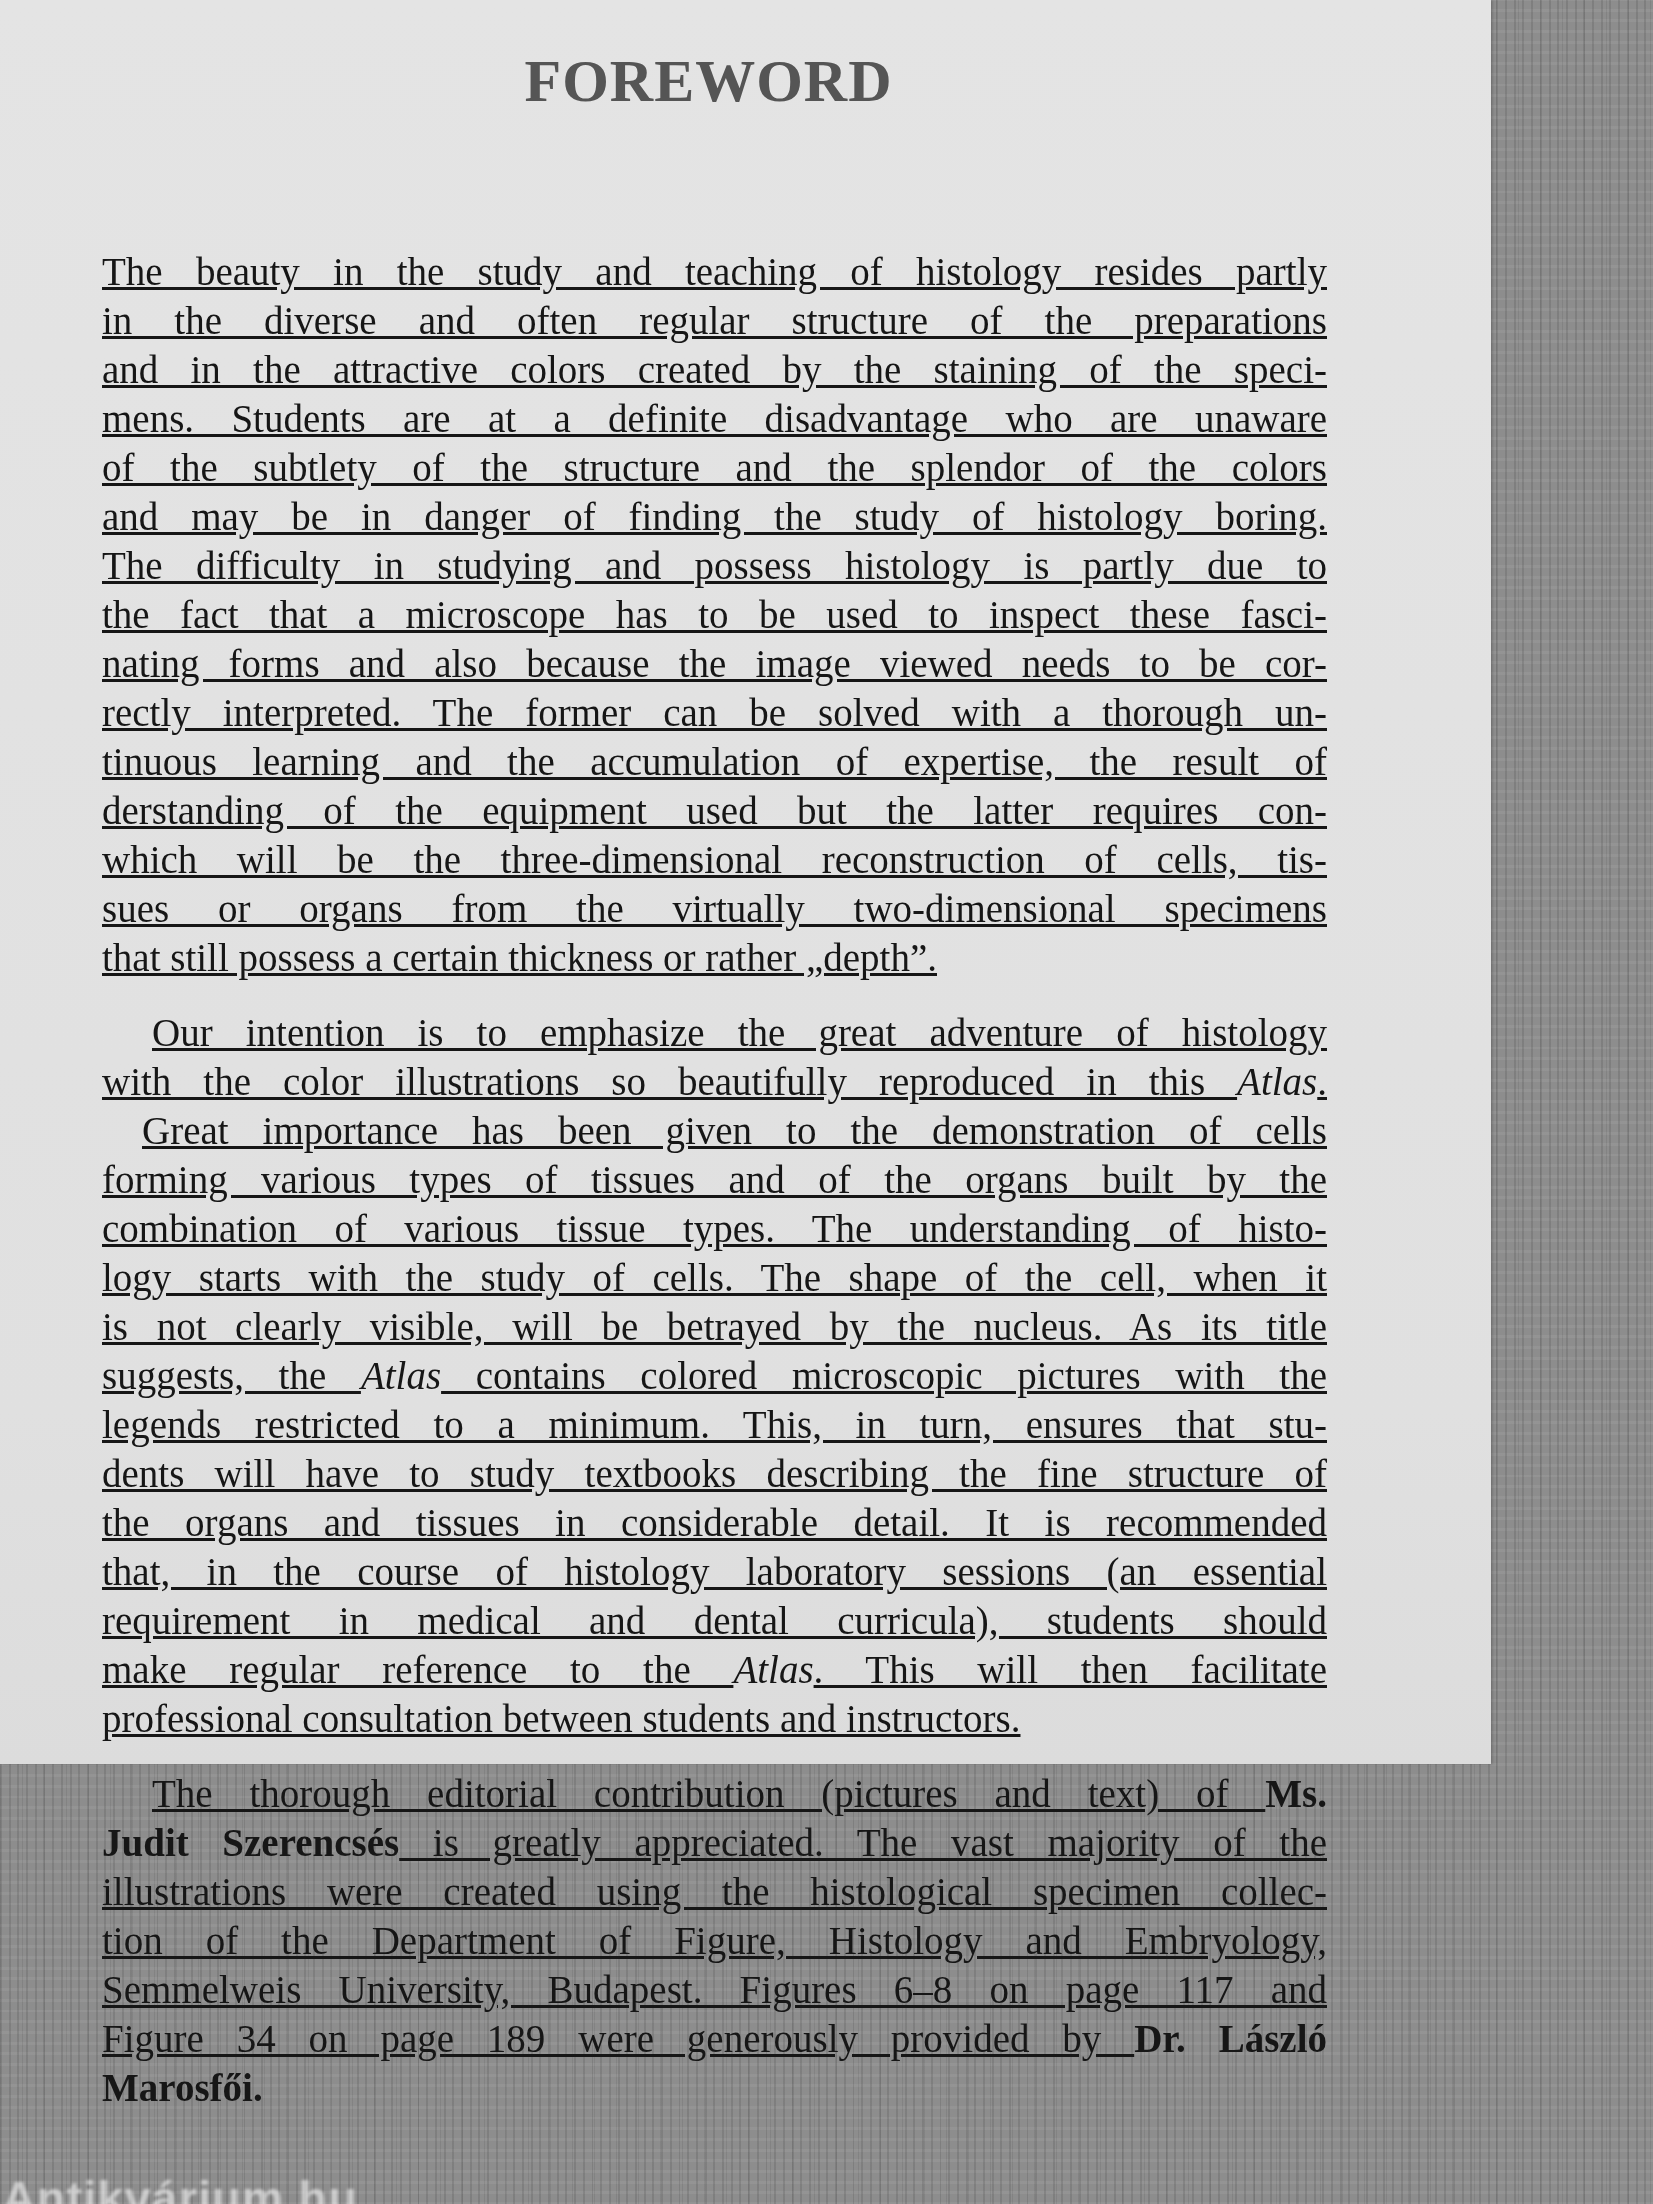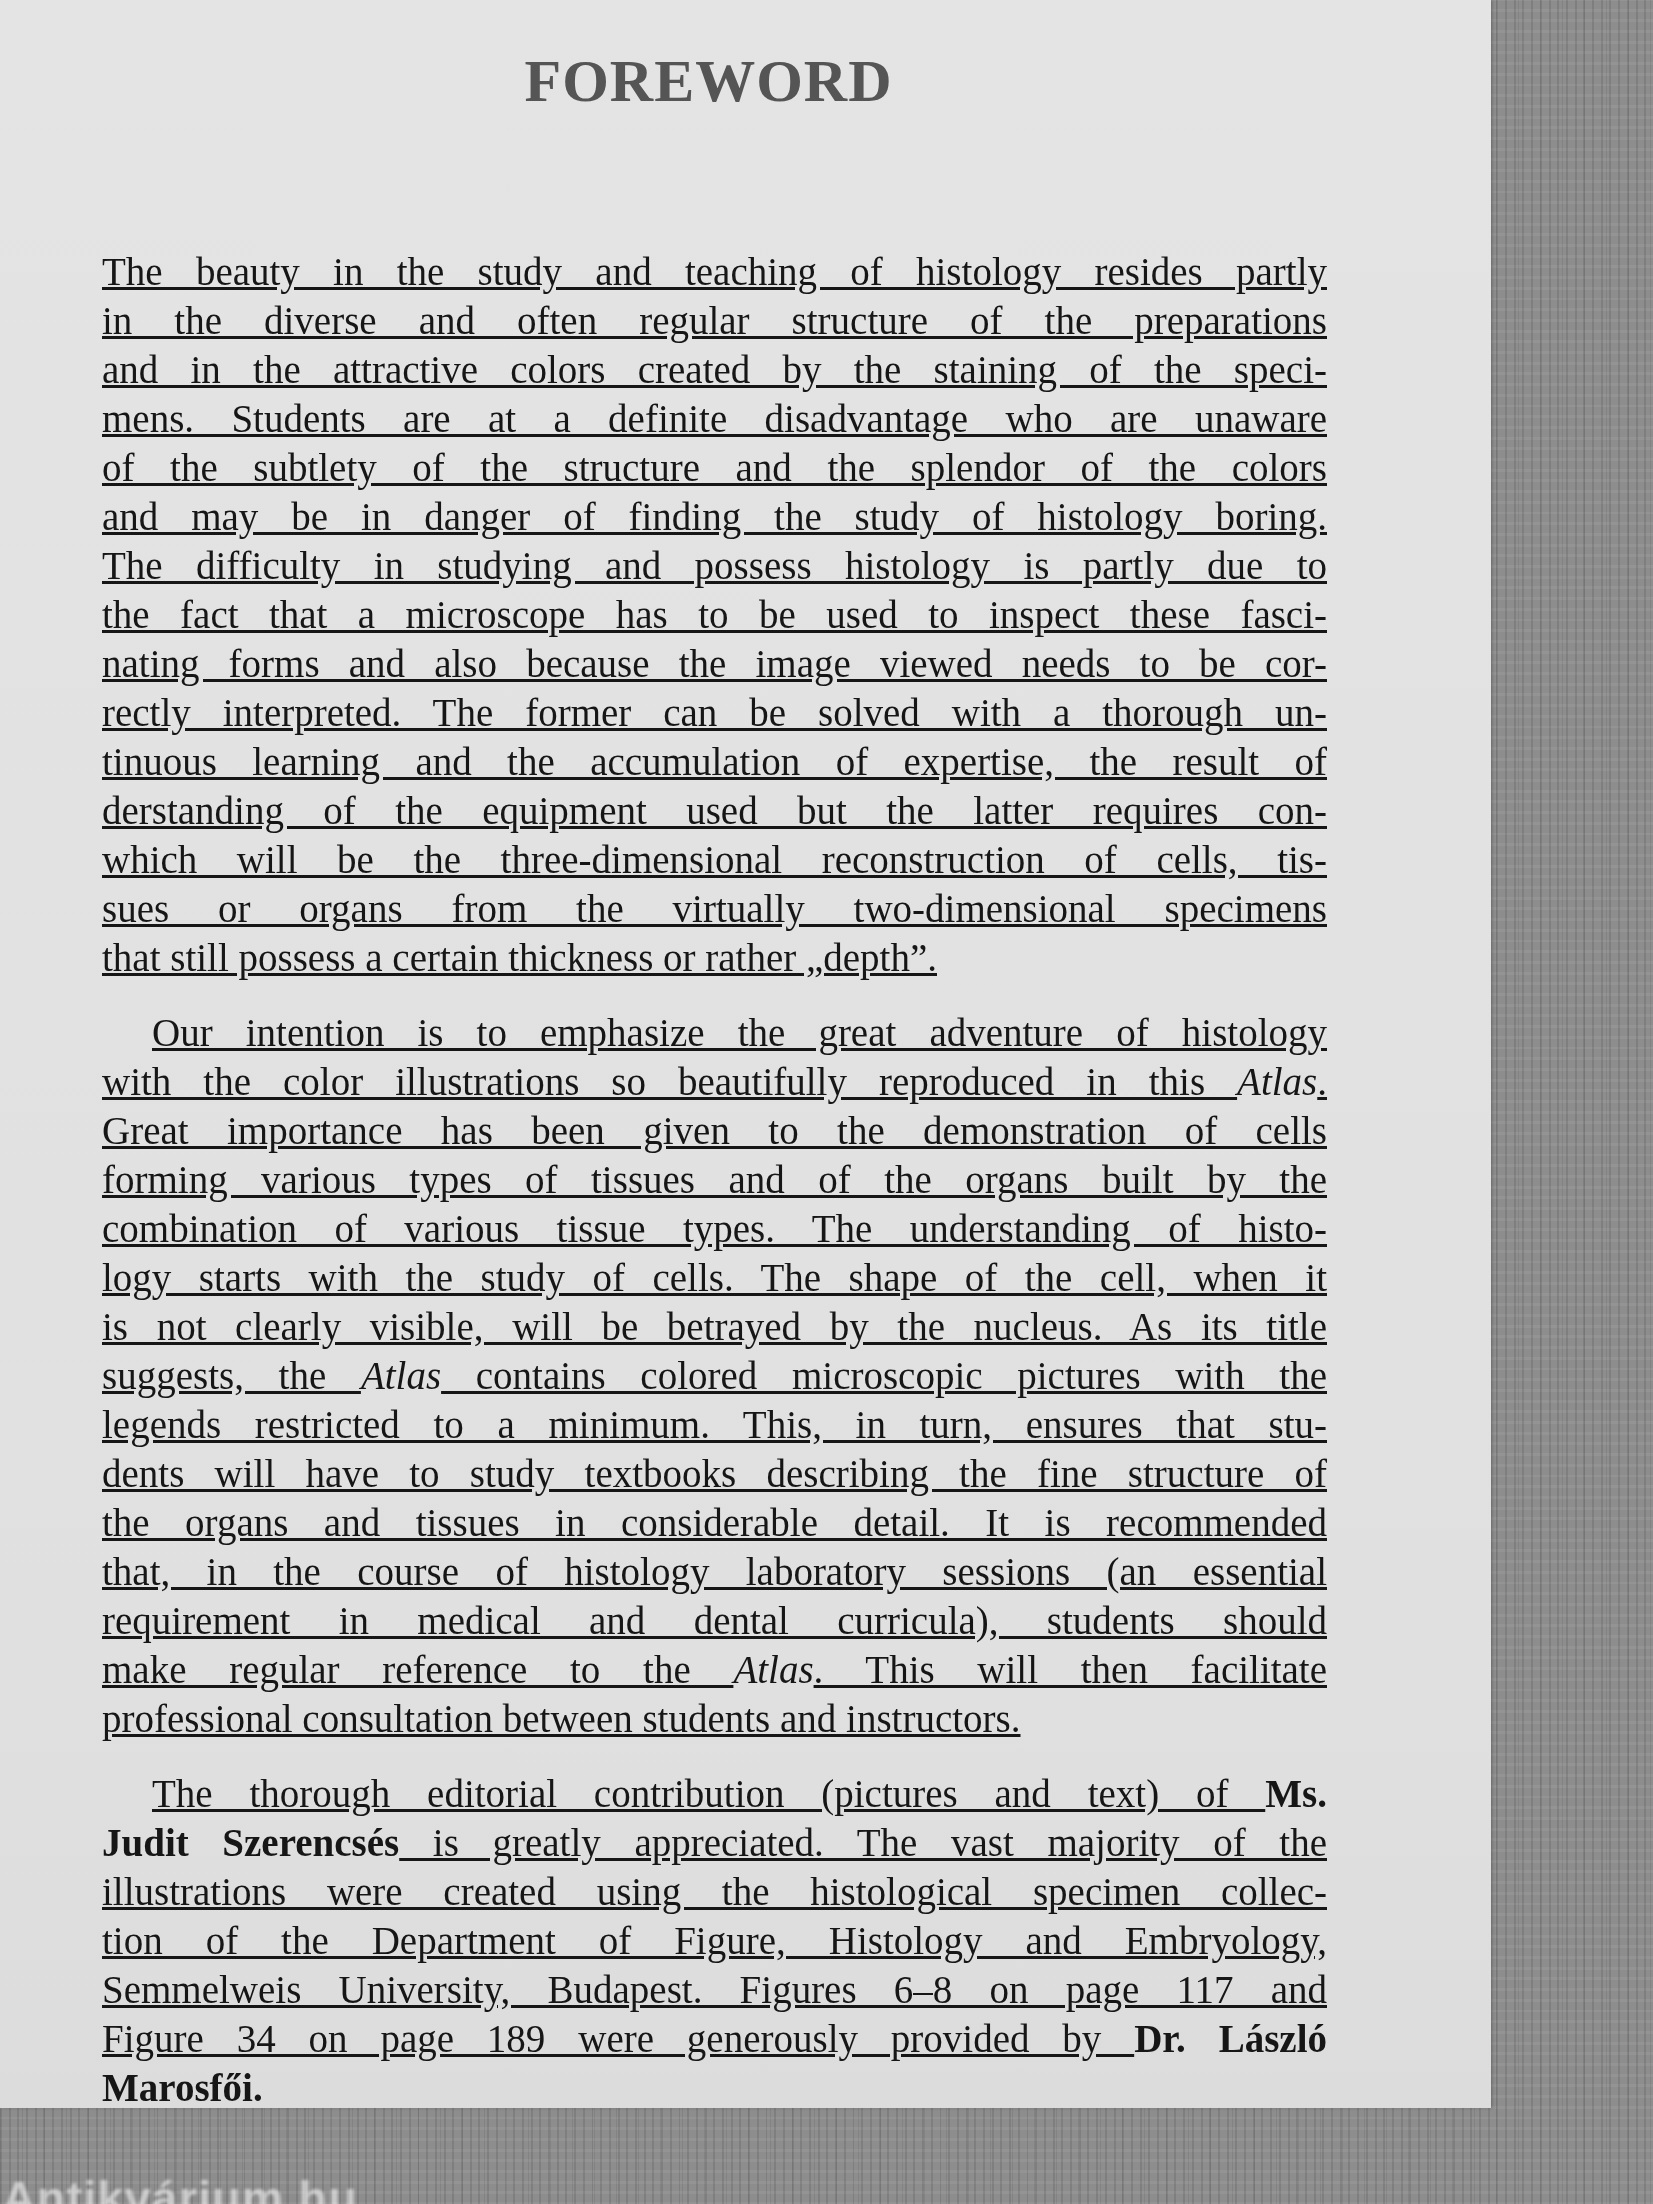--- a/index.html
+++ b/index.html
@@ -19,21 +19,21 @@
       width: 1654px; height: 2205px;
       background-color: #8d8d8d;
       background-image:
         repeating-linear-gradient(90deg, rgba(60,60,60,0.18) 0px, rgba(60,60,60,0.18) 1.9px, transparent 1.9px, transparent 8.7px),
         repeating-linear-gradient(0deg, rgba(255,255,255,0.06) 0px, rgba(255,255,255,0.06) 2.9px, transparent 2.9px, transparent 10.7px),
         repeating-linear-gradient(90deg, rgba(40,40,40,0.10) 0px, rgba(40,40,40,0.10) 1px, transparent 1px, transparent 22px);
     }
     .page {
       position: absolute;
       left: 0; top: 0;
-      width: 1491px; height: 2108px;
+      width: 1491px; height: 1764px;
       background: linear-gradient(180deg, #e4e4e4 0%, #e2e2e2 40%, #e0e0e0 80%, #dcdcdc 100%);
       box-shadow: 1.9px 0 2.9px rgba(0,0,0,0.25);
     }
     .heading {
       position: absolute;
       left: 0; top: 47px;
       width: 1417px;
       text-align: center;
       font-family: "Liberation Serif", "DejaVu Serif", serif;
       font-weight: bold;
@@ -100,21 +100,21 @@
         <div class="line"><span style="white-space: normal;">rectly interpreted. The former can be solved with a thorough un-</span></div>
         <div class="line"><span style="white-space: normal;">tinuous learning and the accumulation of expertise, the result of</span></div>
         <div class="line"><span style="white-space: normal;">derstanding of the equipment used but the latter requires con-</span></div>
         <div class="line"><span style="white-space: normal;">which will be the three-dimensional reconstruction of cells, tis-</span></div>
         <div class="line"><span style="white-space: normal;">sues or organs from the virtually two-dimensional specimens</span></div>
         <div class="line last"><span style="white-space: normal;">that still possess a certain thickness or rather „depth”.</span></div>
       </div>
       <div class="para">
         <div class="line indent-line"><span style="white-space: normal;">Our intention is to emphasize the great adventure of histology</span></div>
         <div class="line"><span style="white-space: normal;">with the color illustrations so beautifully reproduced in this </span><em style="white-space: normal;">Atlas</em><span style="white-space: normal;">.</span></div>
-        <div class="line"><span style="white-space: normal;">Great importance has been given to the demonstration of cells</span></div>
+        <div class="line"><span style="white-space: normal; margin-left: 40px;">Great importance has been given to the demonstration of cells</span></div>
         <div class="line"><span style="white-space: normal;">forming various types of tissues and of the organs built by the</span></div>
         <div class="line"><span style="white-space: normal;">combination of various tissue types. The understanding of histo-</span></div>
         <div class="line"><span style="white-space: normal;">logy starts with the study of cells. The shape of the cell, when it</span></div>
         <div class="line"><span style="white-space: normal;">is not clearly visible, will be betrayed by the nucleus. As its title</span></div>
         <div class="line"><span style="white-space: normal;">suggests, the </span><em style="white-space: normal;">Atlas</em><span style="white-space: normal;"> contains colored microscopic pictures with the</span></div>
         <div class="line"><span style="white-space: normal;">legends restricted to a minimum. This, in turn, ensures that stu-</span></div>
         <div class="line"><span style="white-space: normal;">dents will have to study textbooks describing the fine structure of</span></div>
         <div class="line"><span style="white-space: normal;">the organs and tissues in considerable detail. It is recommended</span></div>
         <div class="line"><span style="white-space: normal;">that, in the course of histology laboratory sessions (an essential</span></div>
         <div class="line"><span style="white-space: normal;">requirement in medical and dental curricula), students should</span></div>

